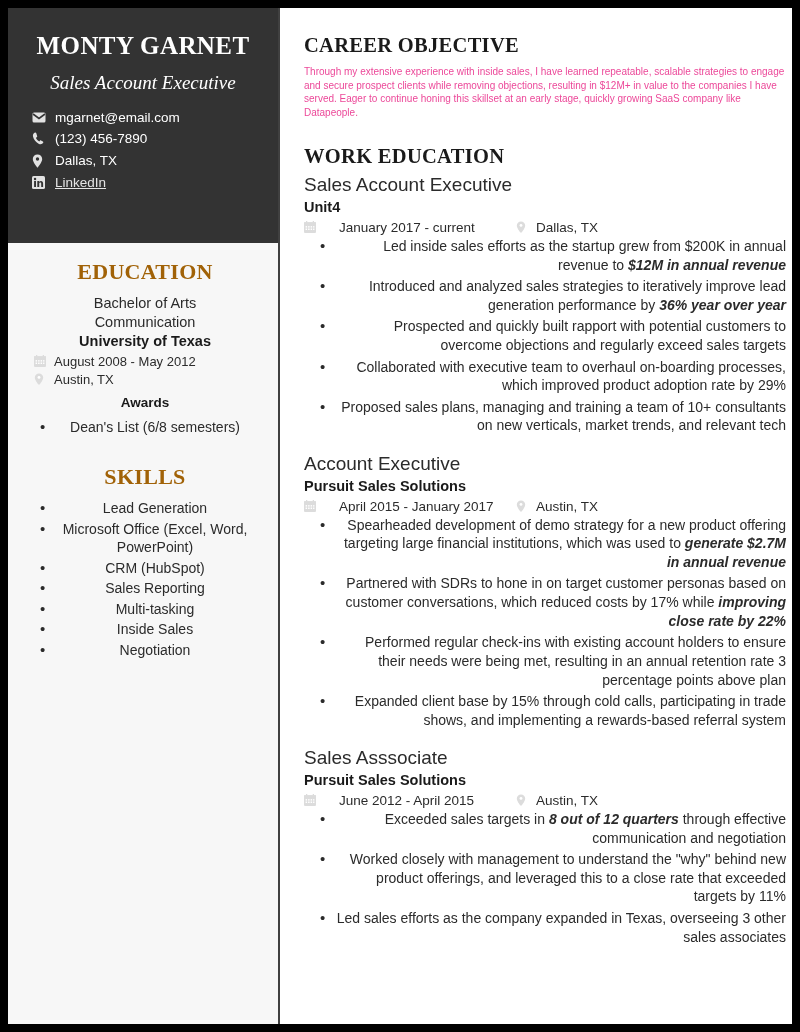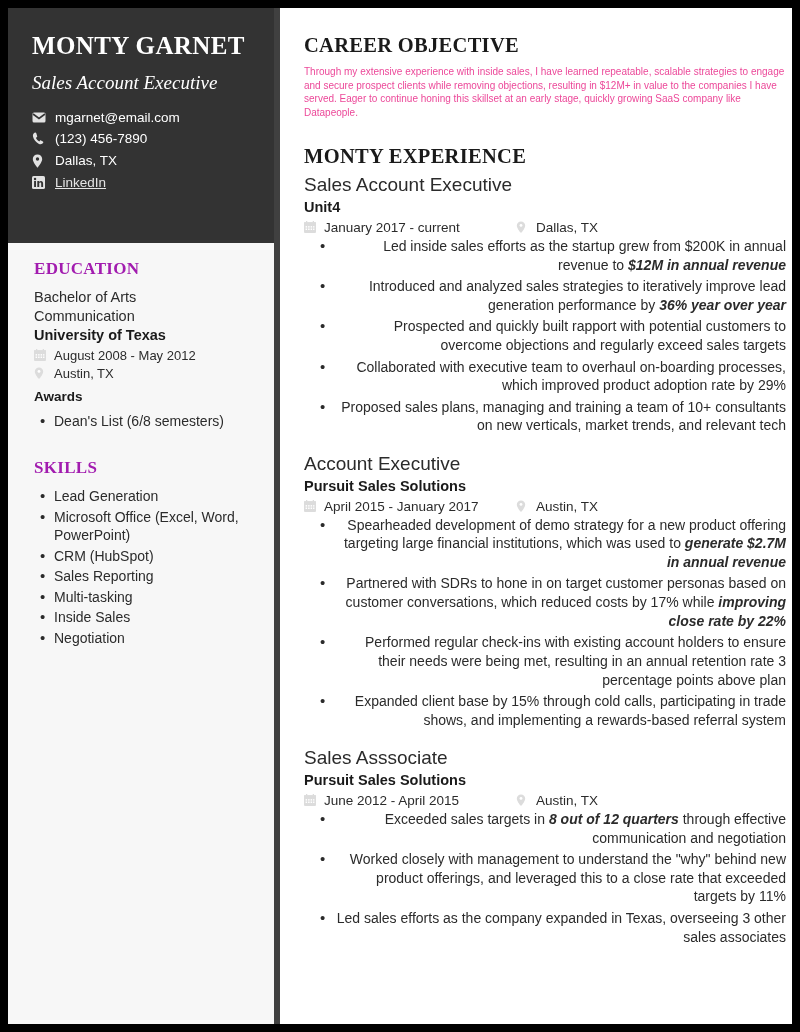--- a/index.html
+++ b/index.html
@@ -22,22 +22,23 @@
     overflow: hidden;
     display: flex;
     flex-direction: row;
   }
 
   
   #sidebar {
     width: 272px;
     flex: 0 0 272px;
     background: #f7f7f7;
-    border-right: 6px solid #404040;
+    border-right: 2px solid #404040;
     position: relative;
+    text-align: center;
   }
 
   #header-block {
     background: #333333;
     color: #ffffff;
     padding: 24px 24px 20px 24px;
     height: 235px;
   }
 
   .name {
@@ -80,23 +81,23 @@
   }
   .contact-item .ci-icon svg { display: block; }
 
   .contact-link { text-decoration: underline; color: #e5e5e5; }
 
   .side-body { padding: 16px 22px 10px 26px; }
 
   .side-heading {
     font-family: "Liberation Serif", serif;
     font-weight: bold;
-    font-size: 17px;
+    font-size: 22px;
     letter-spacing: 0.3px;
-    color: #a21caf;
+    color: #a16207;
     margin-bottom: 9px;
   }
 
   .edu-degree {
     font-size: 14.5px;
     color: #2b2b2b;
     line-height: 1.28;
   }
 
   .edu-school {
@@ -192,21 +193,21 @@
   }
 
   .job-meta {
     display: flex;
     align-items: center;
     font-size: 13.5px;
     color: #2b2b2b;
     margin-top: 3px;
     margin-bottom: 2px;
   }
-  .job-meta .jm-date { display: flex; align-items: center; width: 212px; flex: 0 0 212px; }
+  .job-meta .jm-date { display: flex; align-items: center; width: 212px; flex: 0 0 212px; gap: 15px; }
   .job-meta .jm-loc  { display: flex; align-items: center; }
   .job-meta .m-icon {
     width: 15px; flex: 0 0 15px;
     display: inline-flex; align-items: center; margin-right: 5px;
   }
   .job-meta .m-icon svg { display: block; }
 
   ul.job-bullets { list-style: none; margin-top: 2px; }
   ul.job-bullets li {
     position: relative;
@@ -349,21 +350,21 @@
     </div>
   </div>
 
   <div id="main">
 
     <div id="objective-section">
       <div class="main-heading">CAREER OBJECTIVE</div>
       <div class="objective-text">Through my extensive experience with inside sales, I have learned repeatable, scalable strategies to engage and secure prospect clients while removing objections, resulting in $12M+ in value to the companies I have served. Eager to continue honing this skillset at an early stage, quickly growing SaaS company like Datapeople.</div>
     </div>
 
-    <div class="main-heading" id="work-heading">MONTY EXPERIENCE</div>
+    <div class="main-heading" id="work-heading">WORK EDUCATION</div>
 
     <div id="jobs-container">
         <div class="job-entry">
           <div class="job-role">Sales Account Executive</div>
           <div class="job-company">Unit4</div>
           <div class="job-meta">
             <span class="jm-date">
               <span class="m-icon">
                 <svg width="12" height="12" viewBox="0 0 12 12">
                   <rect x="0" y="1.2" width="12" height="10.8" rx="1" fill="#dcdcdc"></rect>

